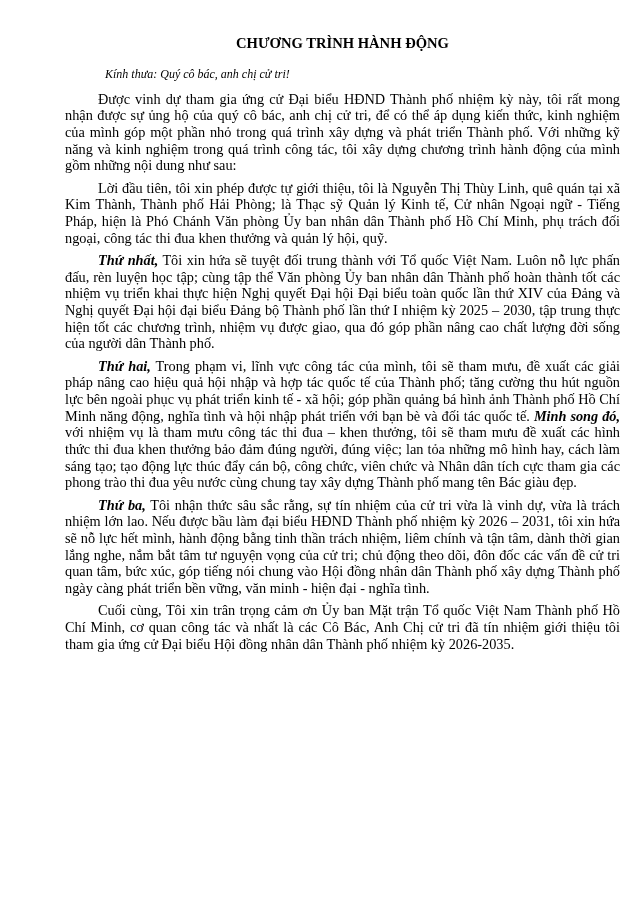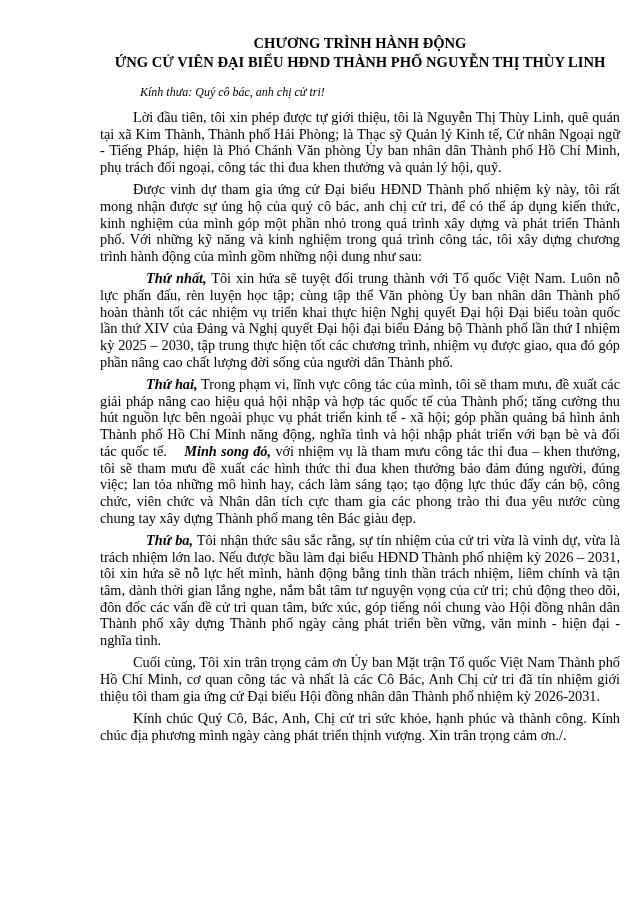--- a/index.html
+++ b/index.html
@@ -7,21 +7,21 @@
     padding: 0;
     background: #ffffff;
   }
   .page {
     position: relative;
     box-sizing: border-box;
     width: 640px;
     height: 905px;
     background: #ffffff;
     color: #000000;
-    padding: 34px 20px 0 100px;
+    padding: 34px 20px 0 65px;
     font-family: "Liberation Serif", "DejaVu Serif", serif;
     overflow: hidden;
   }
   .title-block {
     text-align: center;
     margin: 0 0 13px 0;
   }
   .title-line {
     font-weight: bold;
     font-size: 14.6px;
@@ -38,61 +38,56 @@
   .para {
     font-size: 14.3px;
     line-height: 16.7px;
     text-align: justify;
     text-indent: 33px;
     margin: 0 0 5.5px 0;
   }
   .lead {
     font-weight: bold;
     font-style: italic;
-    margin-left: 13px;
   }
 </style>
 </head>
 <body>
 
 <div class="page">
 
   <div class="title-block">
     <div class="title-line">CHƯƠNG TRÌNH HÀNH ĐỘNG</div>
-    <div class="title-line">ỨNG CỬ VIÊN ĐẠI BIỂU HĐND THÀNH PHỐ NGUYỄN THỊ THÙY LINH</div>
   </div>
 
   <p class="salutation">Kính thưa: Quý cô bác, anh chị cử tri!</p>
 
   <p class="para">
-    <span>Lời đầu tiên, tôi xin phép được tự giới thiệu, tôi là Nguyễn Thị Thùy Linh, quê quán tại xã Kim Thành, Thành phố Hải Phòng; là Thạc sỹ Quản lý Kinh tế, Cử nhân Ngoại ngữ - Tiếng Pháp, hiện là Phó Chánh Văn phòng Ủy ban nhân dân Thành phố Hồ Chí Minh, phụ trách đối ngoại, công tác thi đua khen thưởng và quản lý hội, quỹ.</span>
+    <span>Được vinh dự tham gia ứng cử Đại biểu HĐND Thành phố nhiệm kỳ này, tôi rất mong nhận được sự ủng hộ của quý cô bác, anh chị cử tri, để có thể áp dụng kiến thức, kinh nghiệm của mình góp một phần nhỏ trong quá trình xây dựng và phát triển Thành phố. Với những kỹ năng và kinh nghiệm trong quá trình công tác, tôi xây dựng chương trình hành động của mình gồm những nội dung như sau:</span>
   </p>
 
   <p class="para">
-    <span>Được vinh dự tham gia ứng cử Đại biểu HĐND Thành phố nhiệm kỳ này, tôi rất mong nhận được sự ủng hộ của quý cô bác, anh chị cử tri, để có thể áp dụng kiến thức, kinh nghiệm của mình góp một phần nhỏ trong quá trình xây dựng và phát triển Thành phố. Với những kỹ năng và kinh nghiệm trong quá trình công tác, tôi xây dựng chương trình hành động của mình gồm những nội dung như sau:</span>
+    <span>Lời đầu tiên, tôi xin phép được tự giới thiệu, tôi là Nguyễn Thị Thùy Linh, quê quán tại xã Kim Thành, Thành phố Hải Phòng; là Thạc sỹ Quản lý Kinh tế, Cử nhân Ngoại ngữ - Tiếng Pháp, hiện là Phó Chánh Văn phòng Ủy ban nhân dân Thành phố Hồ Chí Minh, phụ trách đối ngoại, công tác thi đua khen thưởng và quản lý hội, quỹ.</span>
   </p>
 
   <p class="para">
     <span class="lead">Thứ nhất,</span>
     <span>Tôi xin hứa sẽ tuyệt đối trung thành với Tổ quốc Việt Nam. Luôn nỗ lực phấn đấu, rèn luyện học tập; cùng tập thể Văn phòng Ủy ban nhân dân Thành phố hoàn thành tốt các nhiệm vụ triển khai thực hiện Nghị quyết Đại hội Đại biểu toàn quốc lần thứ XIV của Đảng và Nghị quyết Đại hội đại biểu Đảng bộ Thành phố lần thứ I nhiệm kỳ 2025 – 2030, tập trung thực hiện tốt các chương trình, nhiệm vụ được giao, qua đó góp phần nâng cao chất lượng đời sống của người dân Thành phố.</span>
   </p>
 
   <p class="para">
     <span class="lead">Thứ hai,</span>
     <span>Trong phạm vi, lĩnh vực công tác của mình, tôi sẽ tham mưu, đề xuất các giải pháp nâng cao hiệu quả hội nhập và hợp tác quốc tế của Thành phố; tăng cường thu hút nguồn lực bên ngoài phục vụ phát triển kinh tế - xã hội; góp phần quảng bá hình ảnh Thành phố Hồ Chí Minh năng động, nghĩa tình và hội nhập phát triển với bạn bè và đối tác quốc tế.</span>
     <span class="lead">Minh song đó,</span>
     <span>với nhiệm vụ là tham mưu công tác thi đua – khen thưởng, tôi sẽ tham mưu đề xuất các hình thức thi đua khen thưởng bảo đảm đúng người, đúng việc; lan tỏa những mô hình hay, cách làm sáng tạo; tạo động lực thúc đẩy cán bộ, công chức, viên chức và Nhân dân tích cực tham gia các phong trào thi đua yêu nước cùng chung tay xây dựng Thành phố mang tên Bác giàu đẹp.</span>
   </p>
 
   <p class="para">
     <span class="lead">Thứ ba,</span>
     <span>Tôi nhận thức sâu sắc rằng, sự tín nhiệm của cử tri vừa là vinh dự, vừa là trách nhiệm lớn lao. Nếu được bầu làm đại biểu HĐND Thành phố nhiệm kỳ 2026 – 2031, tôi xin hứa sẽ nỗ lực hết mình, hành động bằng tinh thần trách nhiệm, liêm chính và tận tâm, dành thời gian lắng nghe, nắm bắt tâm tư nguyện vọng của cử tri; chủ động theo dõi, đôn đốc các vấn đề cử tri quan tâm, bức xúc, góp tiếng nói chung vào Hội đồng nhân dân Thành phố xây dựng Thành phố ngày càng phát triển bền vững, văn minh - hiện đại - nghĩa tình.</span>
   </p>
 
   <p class="para">
-    <span>Cuối cùng, Tôi xin trân trọng cảm ơn Ủy ban Mặt trận Tổ quốc Việt Nam Thành phố Hồ Chí Minh, cơ quan công tác và nhất là các Cô Bác, Anh Chị cử tri đã tín nhiệm giới thiệu tôi tham gia ứng cử Đại biểu Hội đồng nhân dân Thành phố nhiệm kỳ 2026-2031.</span>
+    <span>Cuối cùng, Tôi xin trân trọng cảm ơn Ủy ban Mặt trận Tổ quốc Việt Nam Thành phố Hồ Chí Minh, cơ quan công tác và nhất là các Cô Bác, Anh Chị cử tri đã tín nhiệm giới thiệu tôi tham gia ứng cử Đại biểu Hội đồng nhân dân Thành phố nhiệm kỳ 2026-2035.</span>
   </p>
 
-  <p class="para">
-    <span>Kính chúc Quý Cô, Bác, Anh, Chị cử tri sức khỏe, hạnh phúc và thành công. Kính chúc địa phương mình ngày càng phát triển thịnh vượng. Xin trân trọng cảm ơn./.</span>
-  </p>
 
 </div>
 
 </body></html>

